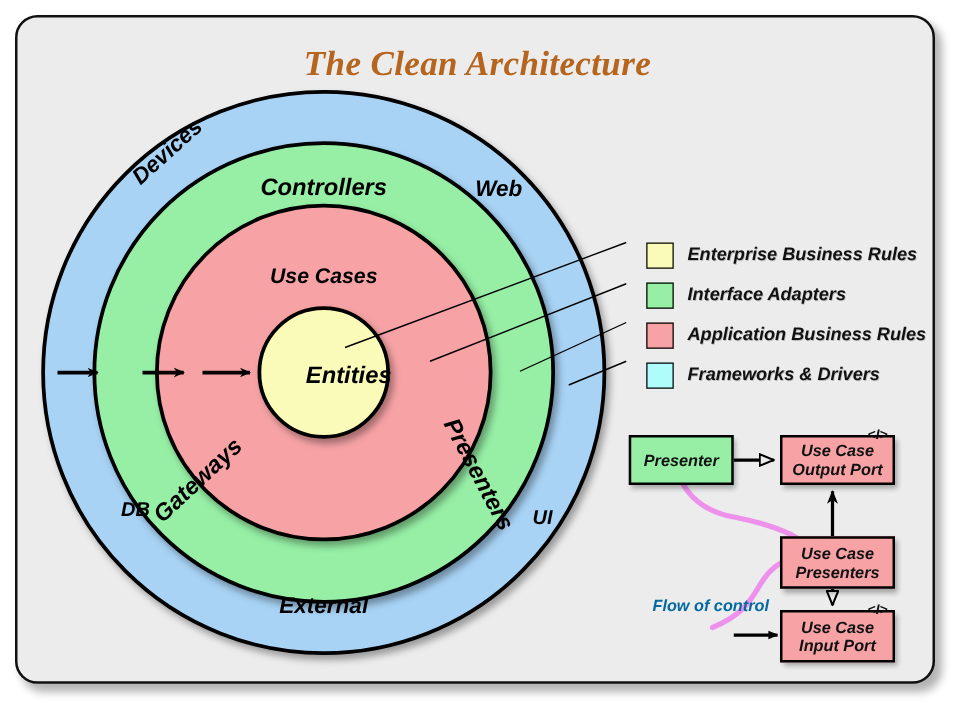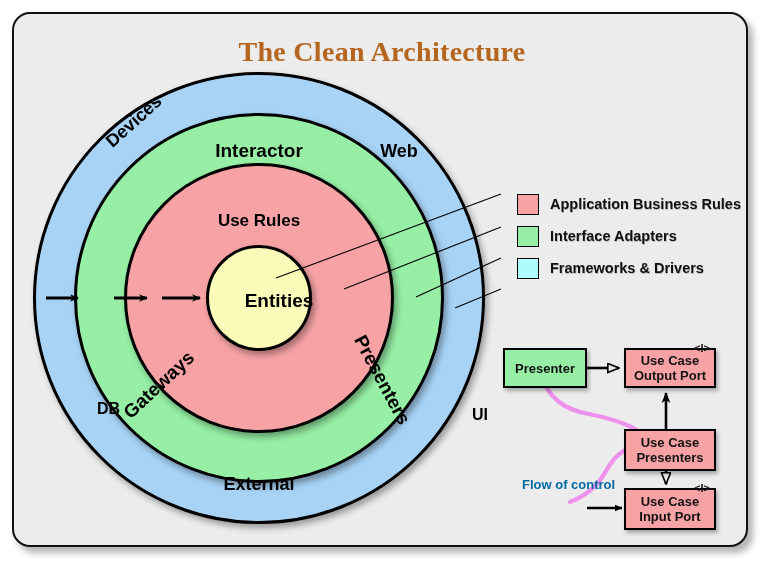--- a/index.html
+++ b/index.html
@@ -1,18 +1,18 @@
 <!DOCTYPE html>
 <html><head>
 <meta charset="utf-8">
 <style>
   html,body{margin:0;padding:0;background:#ffffff;}
   body{width:772px;height:567px;overflow:hidden;
        font-family:"Liberation Sans",sans-serif;}
-  #stage{position:relative;width:772px;height:567px;}
+  #stage{position:relative;width:772px;height:567px;font-style:italic;}
 
   .frame{position:absolute;left:12px;top:12px;width:736px;height:535px;
          background:#ececec;border:2.5px solid #111;border-radius:18px;
          box-sizing:border-box;box-shadow:5px 6px 7px rgba(0,0,0,.30);
          overflow:hidden;}
 
   .title{position:absolute;left:0;top:22px;width:736px;text-align:center;
          font-family:"Liberation Serif",serif;font-weight:bold;font-size:28px;
          color:#b5651d;letter-spacing:.3px;}
 
@@ -63,33 +63,33 @@
     <div class="ring pink" style="left:110px;top:149px;width:270px;height:270px;"></div>
     <div class="ring yellow" style="left:192px;top:231px;width:106px;height:106px;"></div>
 
     <div class="rlabel" style="left:60px;top:97px;width:120px;font-size:18px;
          transform:rotate(-42deg);transform-origin:50% 50%;">Devices</div>
 
     <div class="rlabel" style="left:345px;top:127px;width:80px;font-size:18px;">Web</div>
 
     <div class="rlabel" style="left:46px;top:386px;width:60px;font-size:16px;text-align:right;">DB</div>
 
-    <div class="rlabel" style="left:390px;top:392px;width:60px;font-size:16px;padding-left:46px;">UI</div>
+    <div class="rlabel" style="left:390px;top:392px;width:60px;font-size:16px;">UI</div>
 
     <div class="rlabel" style="left:165px;top:460px;width:160px;font-size:18px;">External</div>
 
-    <div class="rlabel" style="left:135px;top:126px;width:220px;font-size:19px;">Interactor</div>
+    <div class="rlabel" style="left:135px;top:126px;width:220px;font-size:19px;">Controllers</div>
 
     <div class="rlabel" style="left:60px;top:360px;width:170px;font-size:19px;
          transform:rotate(-43deg);transform-origin:50% 50%;">Gateways</div>
 
     <div class="rlabel" style="left:278px;top:355px;width:180px;font-size:19px;
          transform:rotate(62deg);transform-origin:50% 50%;">Presenters</div>
 
-    <div class="rlabel" style="left:165px;top:197px;width:160px;font-size:17px;">Use Rules</div>
+    <div class="rlabel" style="left:165px;top:197px;width:160px;font-size:17px;">Use Cases</div>
 
     <div class="rlabel" style="left:200px;top:276px;width:130px;font-size:19px;">Entities</div>
 
     <svg width="736" height="535">
       <defs>
         <marker id="ah" markerWidth="9" markerHeight="9" refX="8" refY="4.2" orient="auto" markerUnits="userSpaceOnUse">
           <path d="M0,0.4 L9,4.2 L0,8 L2.6,4.2 Z" fill="#000"></path>
         </marker>
         <marker id="ahs" markerWidth="8" markerHeight="8" refX="7.3" refY="3.8" orient="auto" markerUnits="userSpaceOnUse">
           <path d="M0,0.4 L8,3.8 L0,7.2 Z" fill="#000"></path>
@@ -124,26 +124,30 @@
       <line x1="652" y1="415" x2="652" y2="379" stroke="#000" stroke-width="2.6" marker-end="url(#ahup)"></line>
 
       <line x1="652" y1="457" x2="652" y2="470" stroke="#000" stroke-width="2.6" marker-end="url(#hollowd)"></line>
 
       <path d="M 556,488 C 600,470 585,445 620,432 C 650,420 600,405 575,400
                C 550,396 534,383 527,361" fill="none" stroke="#ee82ee" stroke-width="4.2" stroke-linecap="round" marker-end="url(#pinkhead)" opacity=".85"></path>
     </svg>
 
     <div class="legend">
       <div class="lrow">
-        <span class="sw" style="background:#f7a3a6"></span>
-        <span class="ltxt">Application Business Rules</span>
+        <span class="sw" style="background:#fbfbb9"></span>
+        <span class="ltxt">Enterprise Business Rules</span>
       </div>
       <div class="lrow">
         <span class="sw" style="background:#96efa5"></span>
         <span class="ltxt">Interface Adapters</span>
+      </div>
+      <div class="lrow">
+        <span class="sw" style="background:#f7a3a6"></span>
+        <span class="ltxt">Application Business Rules</span>
       </div>
       <div class="lrow">
         <span class="sw" style="background:#affcfc"></span>
         <span class="ltxt">Frameworks &amp; Drivers</span>
       </div>
     </div>
 
     <div class="ubox g" style="left:489px;top:334px;width:84px;height:40px;">
       <span>Presenter</span>
     </div>

